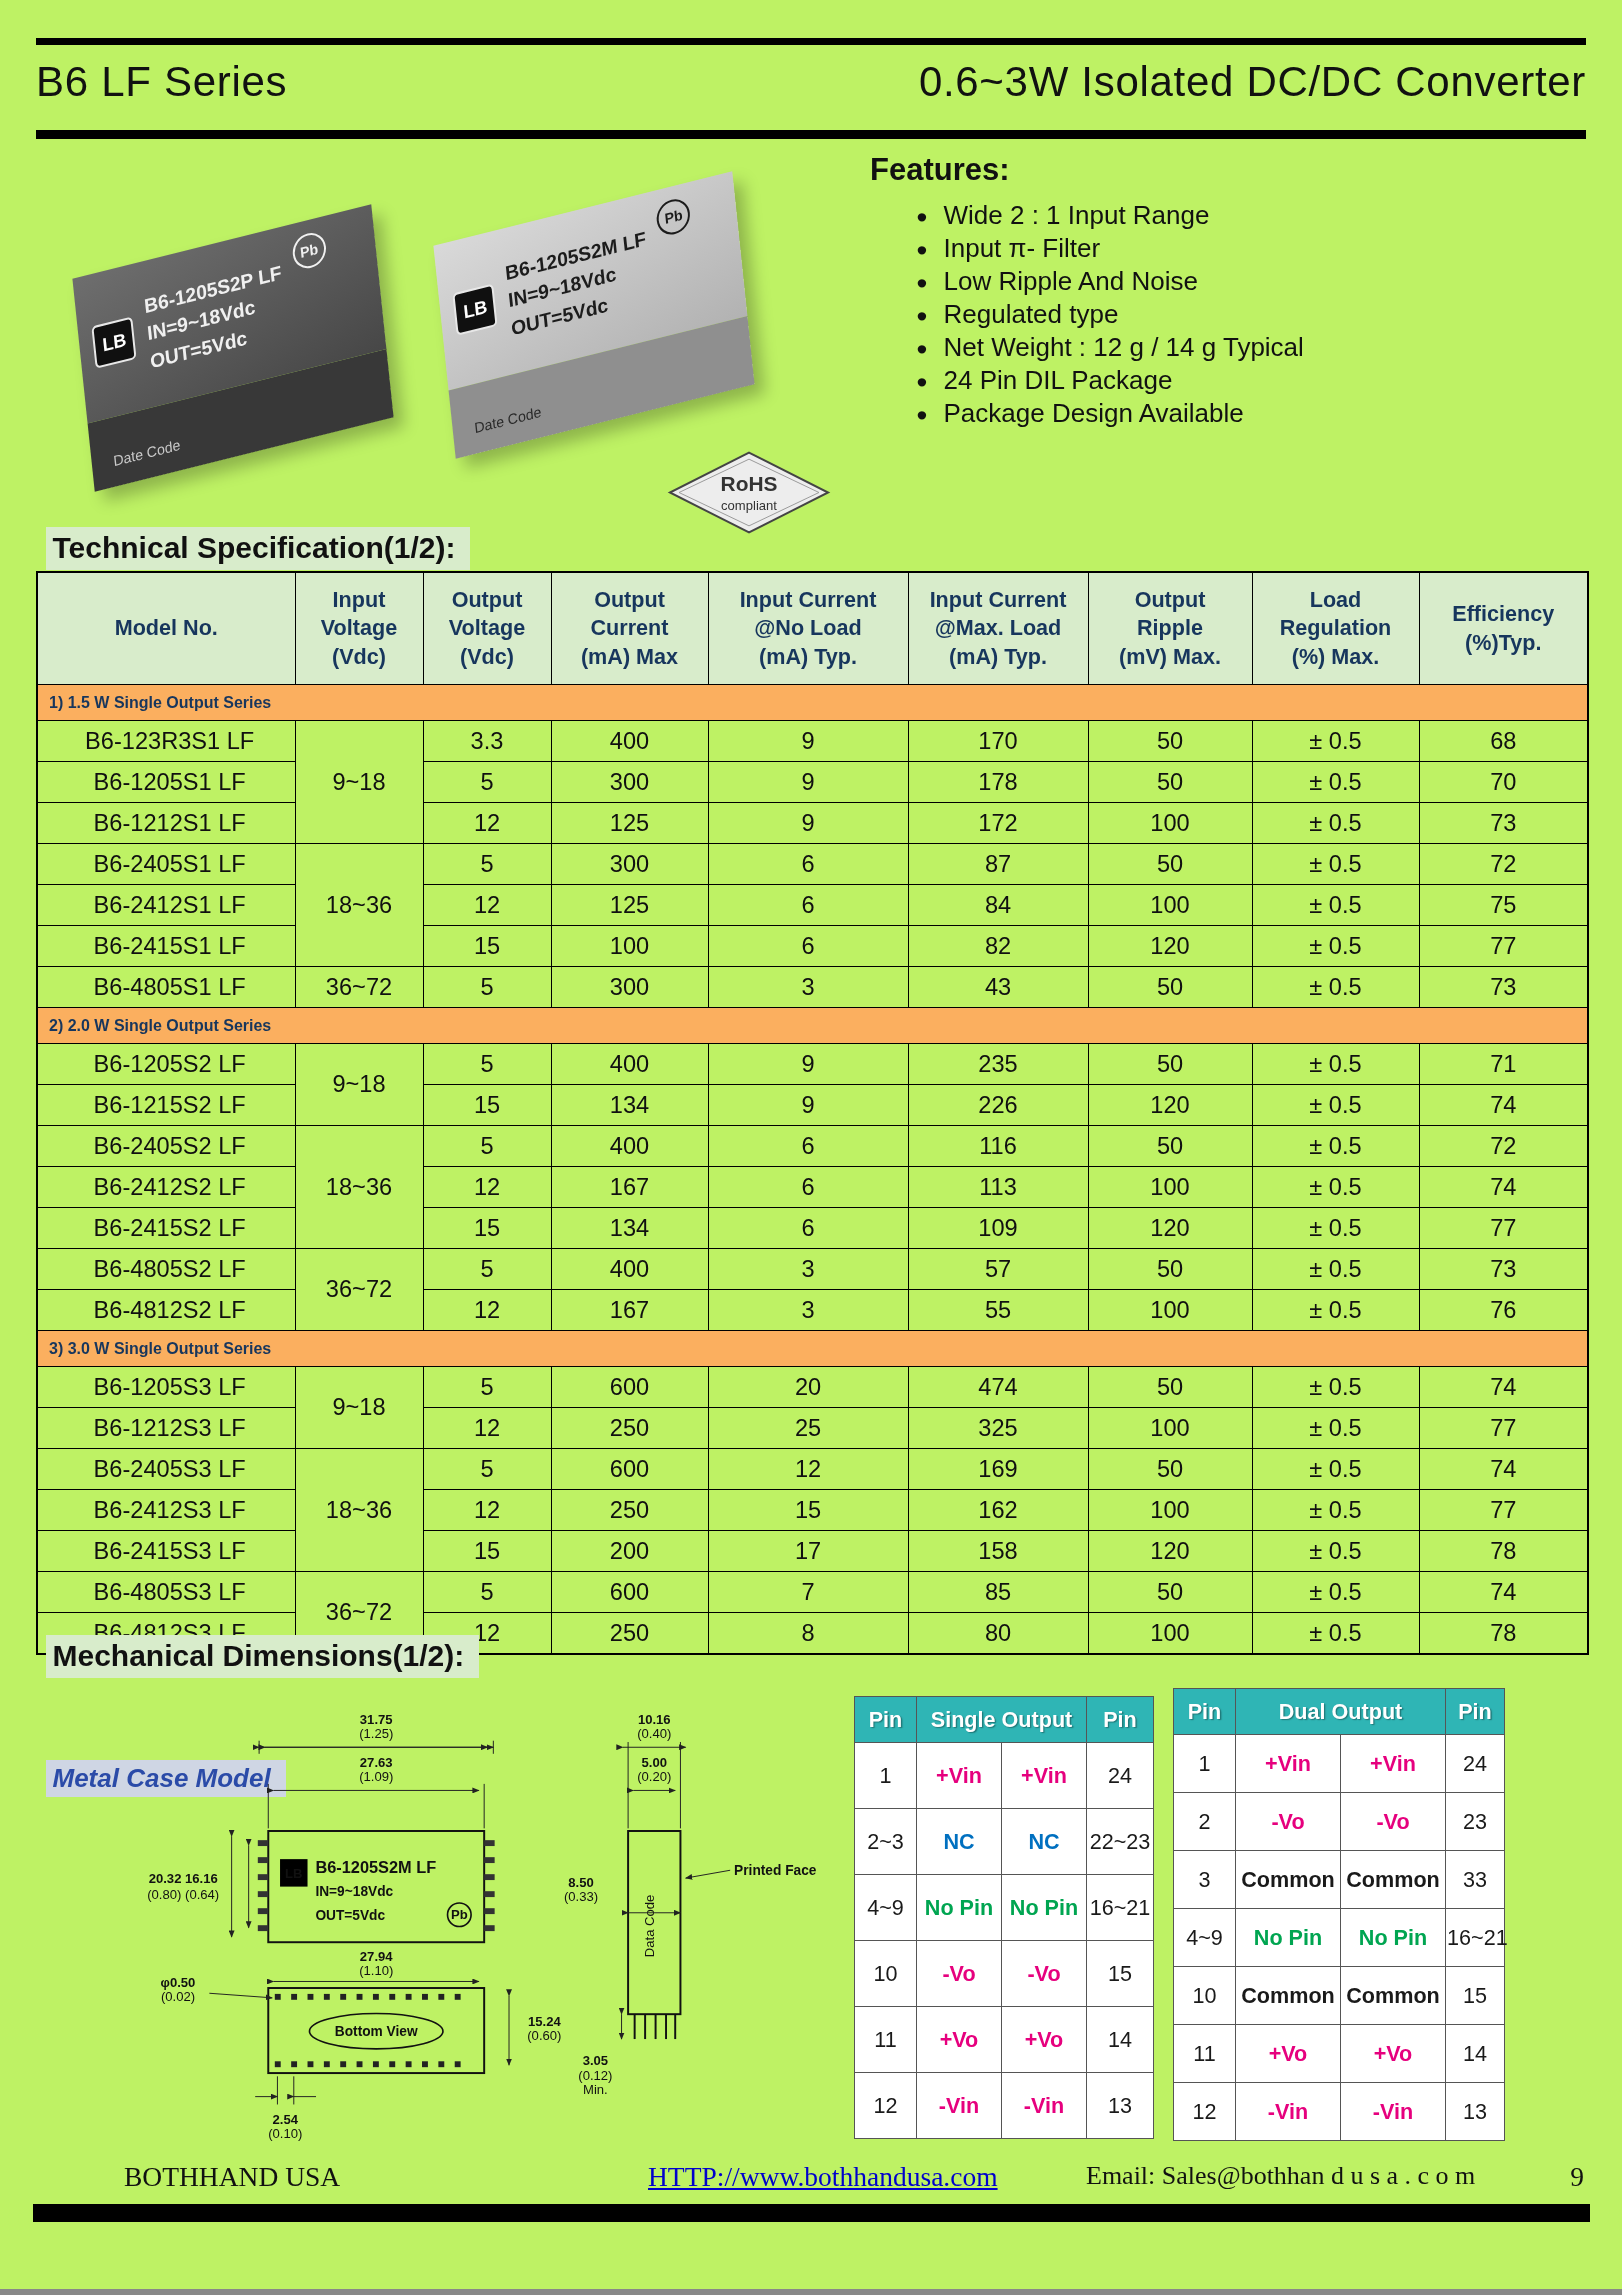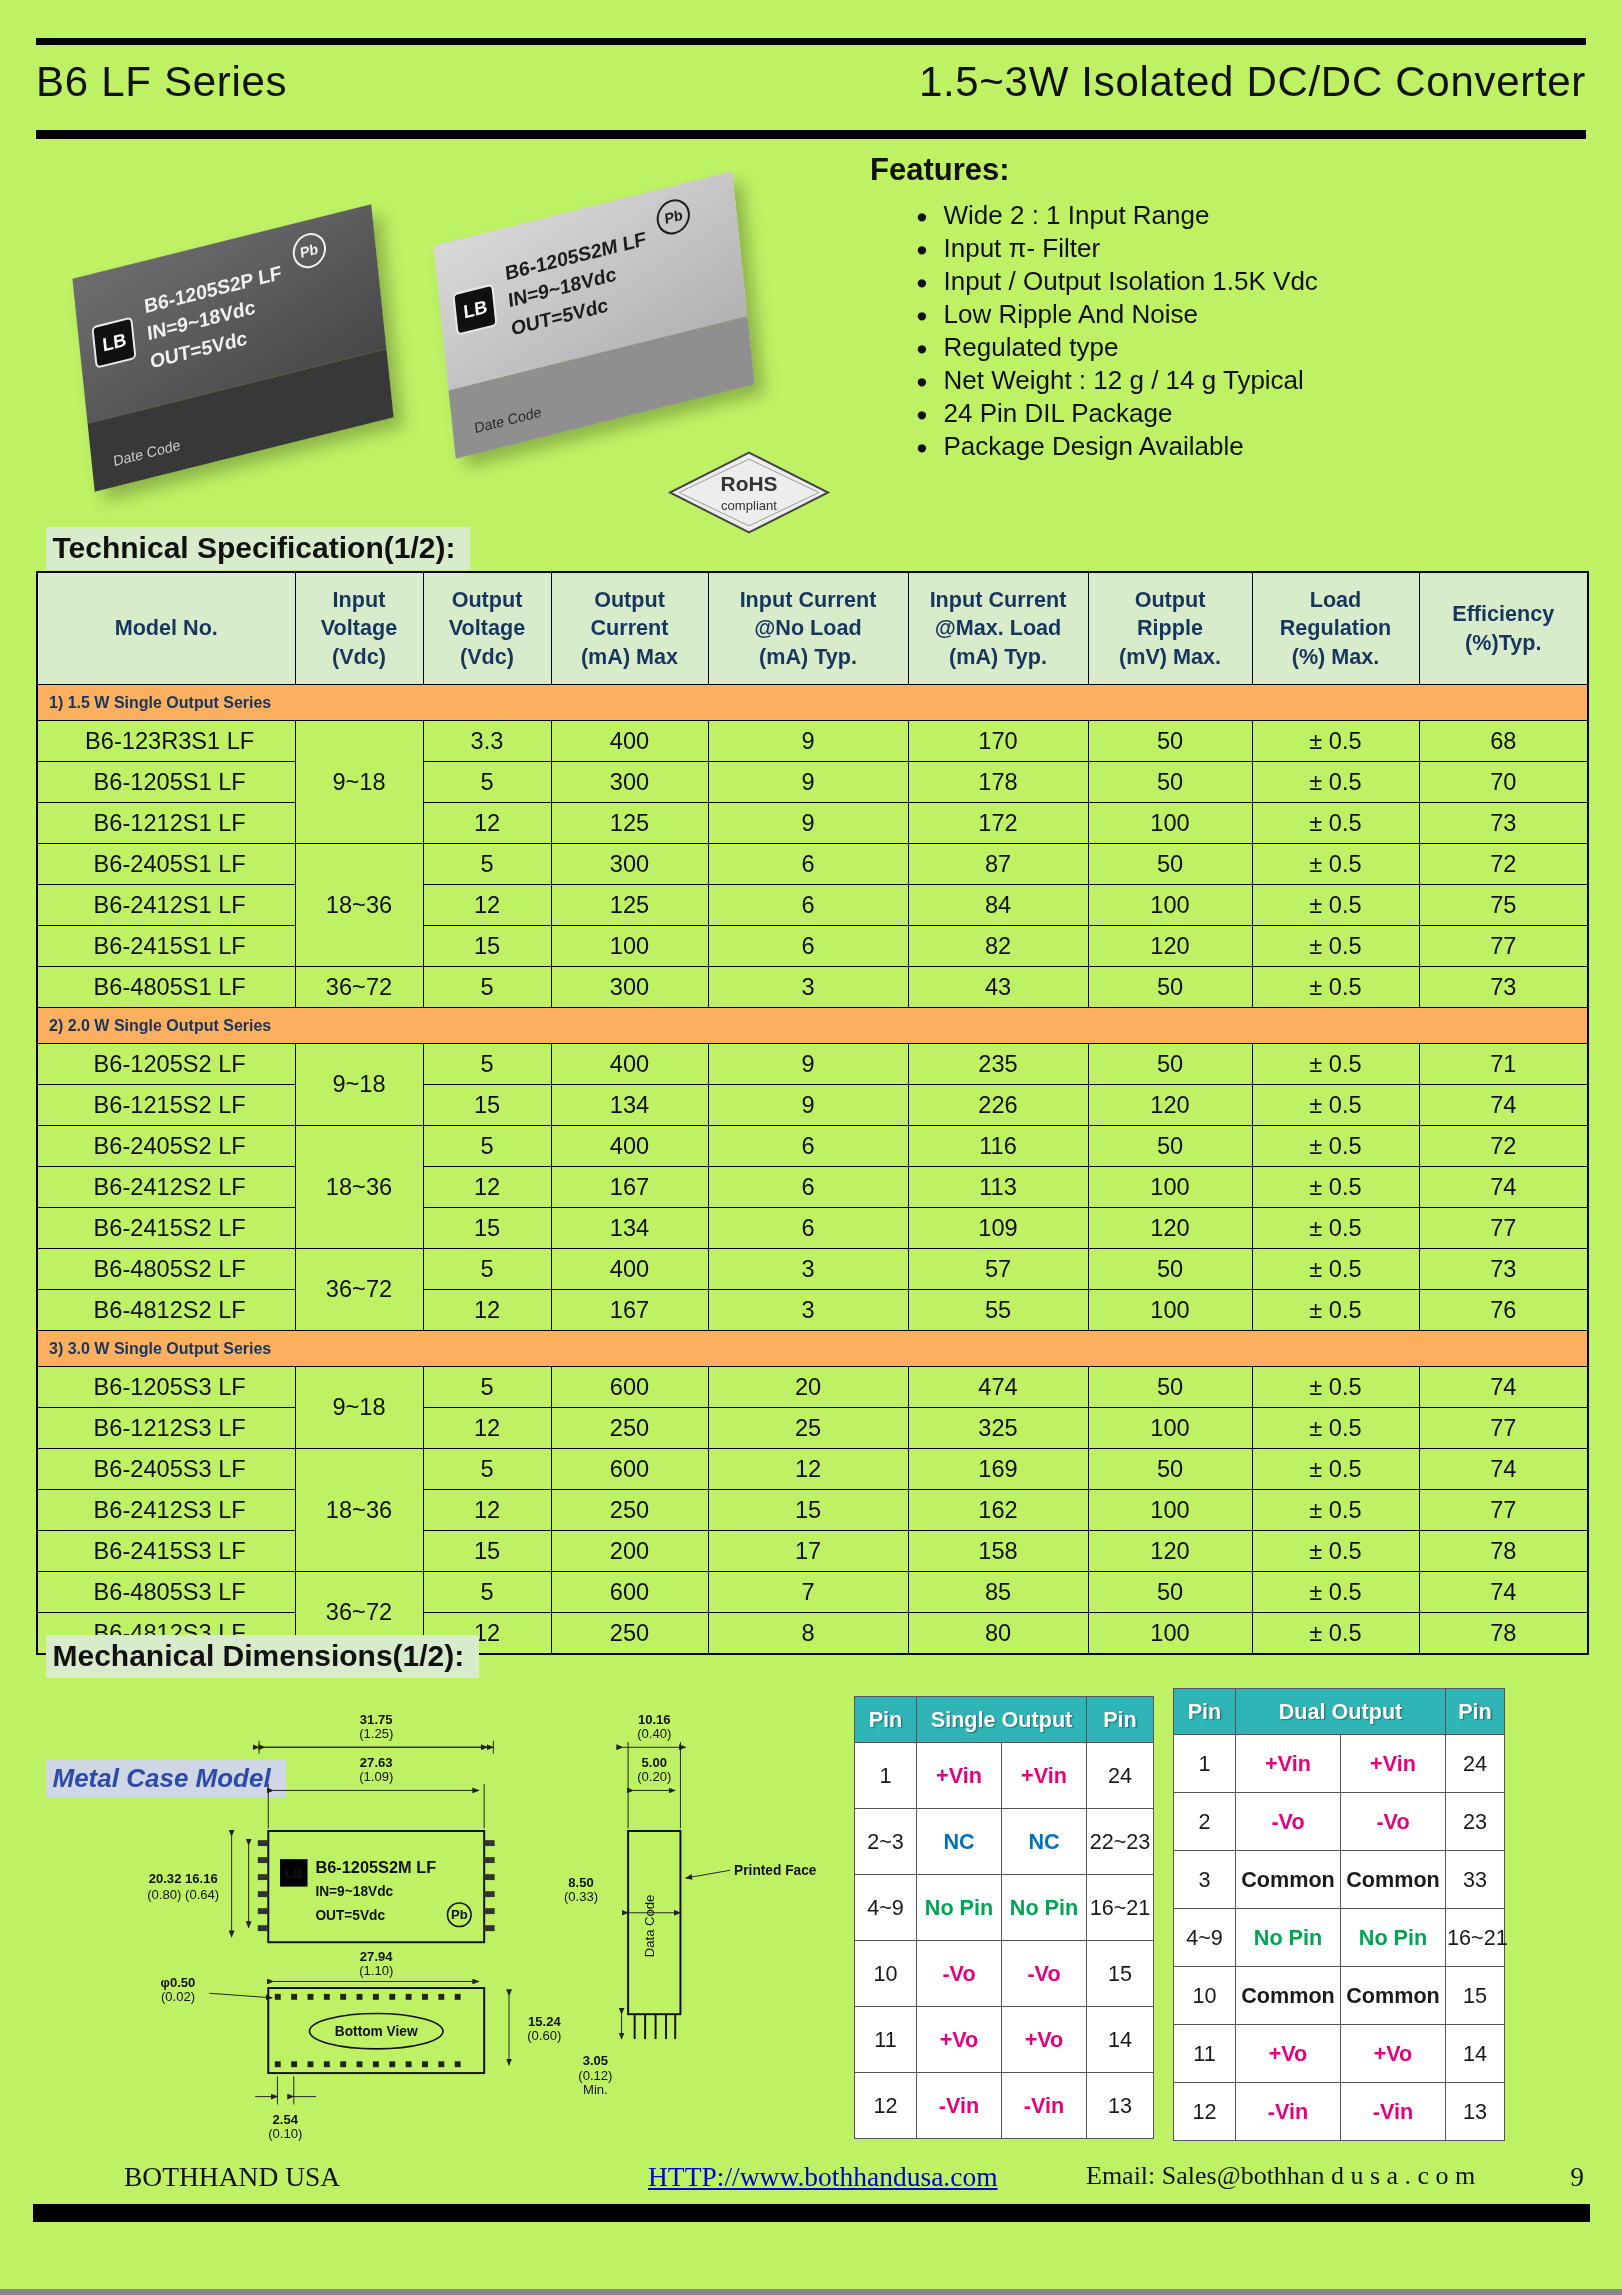--- a/index.html
+++ b/index.html
@@ -66,21 +66,21 @@
   .rule-bottom{position:absolute;left:33px;top:2204px;width:1557px;height:18.3px;background:#000;}
 </style>
 </head>
 <body>
 
 <div class="page">
 
   <div class="rule-top"></div>
   <div class="header-row">
     <span class="title-left">B6 LF Series</span>
-    <span class="title-right">1.5~3W Isolated DC/DC Converter</span>
+    <span class="title-right">0.6~3W Isolated DC/DC Converter</span>
   </div>
   <div class="rule-mid"></div>
 
   <div class="pkg pkg-left">
     <div class="pkg-body">
       <div class="pkg-top">
         <span class="pkg-logo">LB</span>
         <div class="pkg-lines">
           <div>B6-1205S2P LF</div>
           <div>IN=9~18Vdc</div>
@@ -116,21 +116,20 @@
     <polygon points="125,14 232,65 125,116 18,65" fill="none" stroke="#999" stroke-width="1.5"></polygon>
     <text x="125" y="62" text-anchor="middle" font-family="Liberation Sans, sans-serif" font-size="32" font-weight="bold" fill="#333">RoHS</text>
     <text x="125" y="92" text-anchor="middle" font-family="Liberation Sans, sans-serif" font-size="20" fill="#333">compliant</text>
   </svg>
 
   <div class="features">
     <div class="features-title">Features:</div>
     <ul class="features-list">
         <li>Wide 2 : 1 Input Range</li>
         <li>Input π- Filter</li>
-        <li>Input / Output Isolation 1.5K Vdc</li>
         <li>Low Ripple And Noise</li>
         <li>Regulated type</li>
         <li>Net Weight : 12 g / 14 g   Typical</li>
         <li>24 Pin DIL Package</li>
         <li>Package Design Available</li>
       </ul>
   </div>
 
   <div class="spec-heading">Technical Specification(1/2):</div>
 

